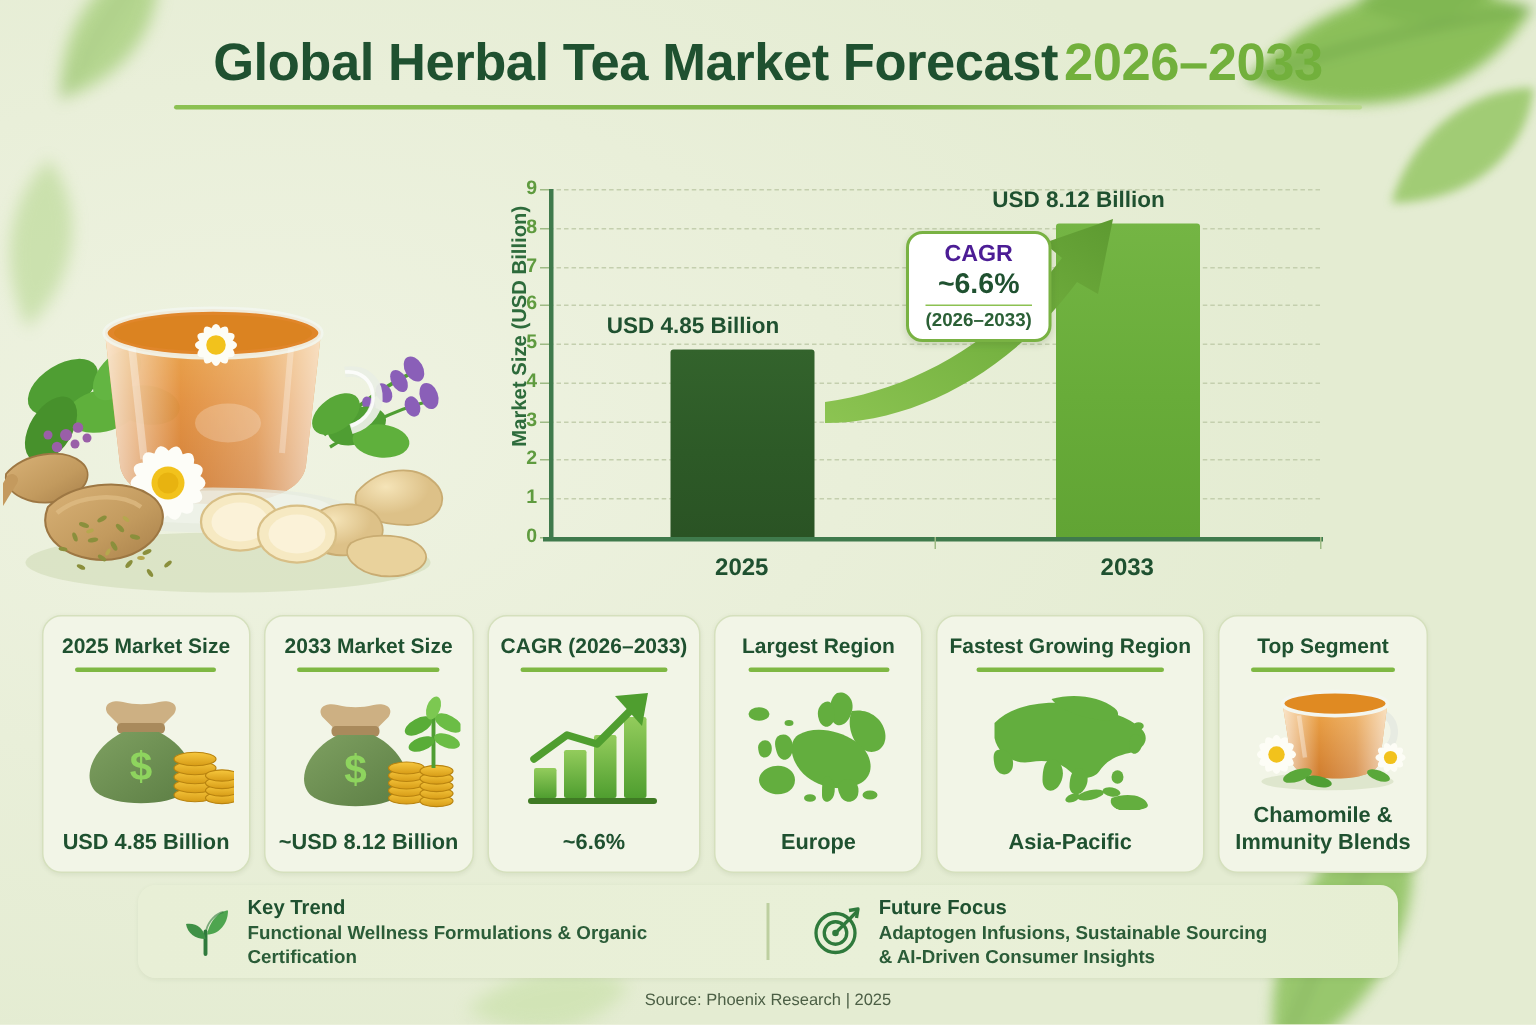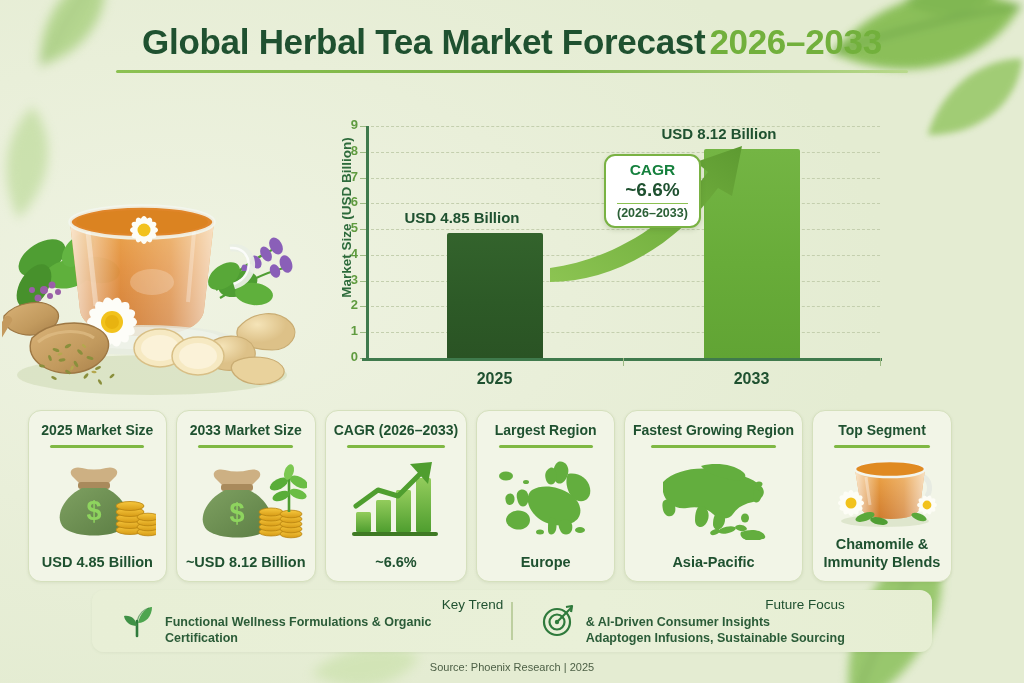--- a/index.html
+++ b/index.html
@@ -152,21 +152,21 @@
     position: absolute;
     left: 238px; top: 28px;
     background: #ffffff;
     border: 2.5px solid #79b243;
     border-radius: 11px;
     padding: 5px 11px 6px;
     text-align: center;
     box-shadow: 0 2px 5px rgba(60,90,40,.18);
     line-height: 1.12;
   }
-  .cagr-label { font-size: 15.5px; font-weight: bold; color: #15803d; }
+  .cagr-label { font-size: 15.5px; font-weight: bold; color: #4c1d95; }
   .cagr-value { font-size: 19px; font-weight: bold; color: #1f5130; margin-top: 1px; }
   .cagr-period {
     font-size: 12.5px; font-weight: bold; color: #2b6036;
     margin-top: 2px; padding-top: 2px;
     border-top: 1.5px solid #8cc152;
   }
 
   
   .kpi-row {
     position: absolute;
@@ -236,23 +236,22 @@
   }
   .strip-divider {
     width: 1.5px;
     height: 38px;
     background: #bdcfa0;
   }
   .strip-icon { flex: 0 0 auto; display: flex; align-items: center; }
   .strip-text { line-height: 1.28; }
   .strip-head {
     font-size: 13.5px;
-    font-weight: normal;
+    font-weight: bold;
     color: #1f5130;
-    text-align: right;
   }
   .strip-body {
     font-size: 12.5px;
     color: #2b5c38;
     font-weight: 600;
   }
 
   .source-note {
     position: absolute;
     left: 0; top: 661px;
@@ -773,20 +772,20 @@
         <svg width="34" height="34" viewBox="0 0 34 34">
           <circle cx="16" cy="18" r="13" fill="none" stroke="#2f7a3c" stroke-width="2.2"></circle>
           <circle cx="16" cy="18" r="7.5" fill="none" stroke="#2f7a3c" stroke-width="2.2"></circle>
           <circle cx="16" cy="18" r="2.2" fill="#2f7a3c"></circle>
           <path d="M16 18 L30 4" stroke="#2f7a3c" stroke-width="2.2" stroke-linecap="round"></path>
           <path d="M25 3 L31 2 L30 8" fill="none" stroke="#2f7a3c" stroke-width="2.2" stroke-linejoin="round"></path>
         </svg>
       </div>
       <div class="strip-text">
         <div class="strip-head">Future Focus</div>
+        <div class="strip-body">Adaptogen Infusions, Sustainable Sourcing</div>
         <div class="strip-body">&amp; AI-Driven Consumer Insights</div>
-        <div class="strip-body">Adaptogen Infusions, Sustainable Sourcing</div>
       </div>
     </div>
   </div>
 
   <div class="source-note">Source: Phoenix Research | 2025</div>
 </div>
 
 </body></html>

